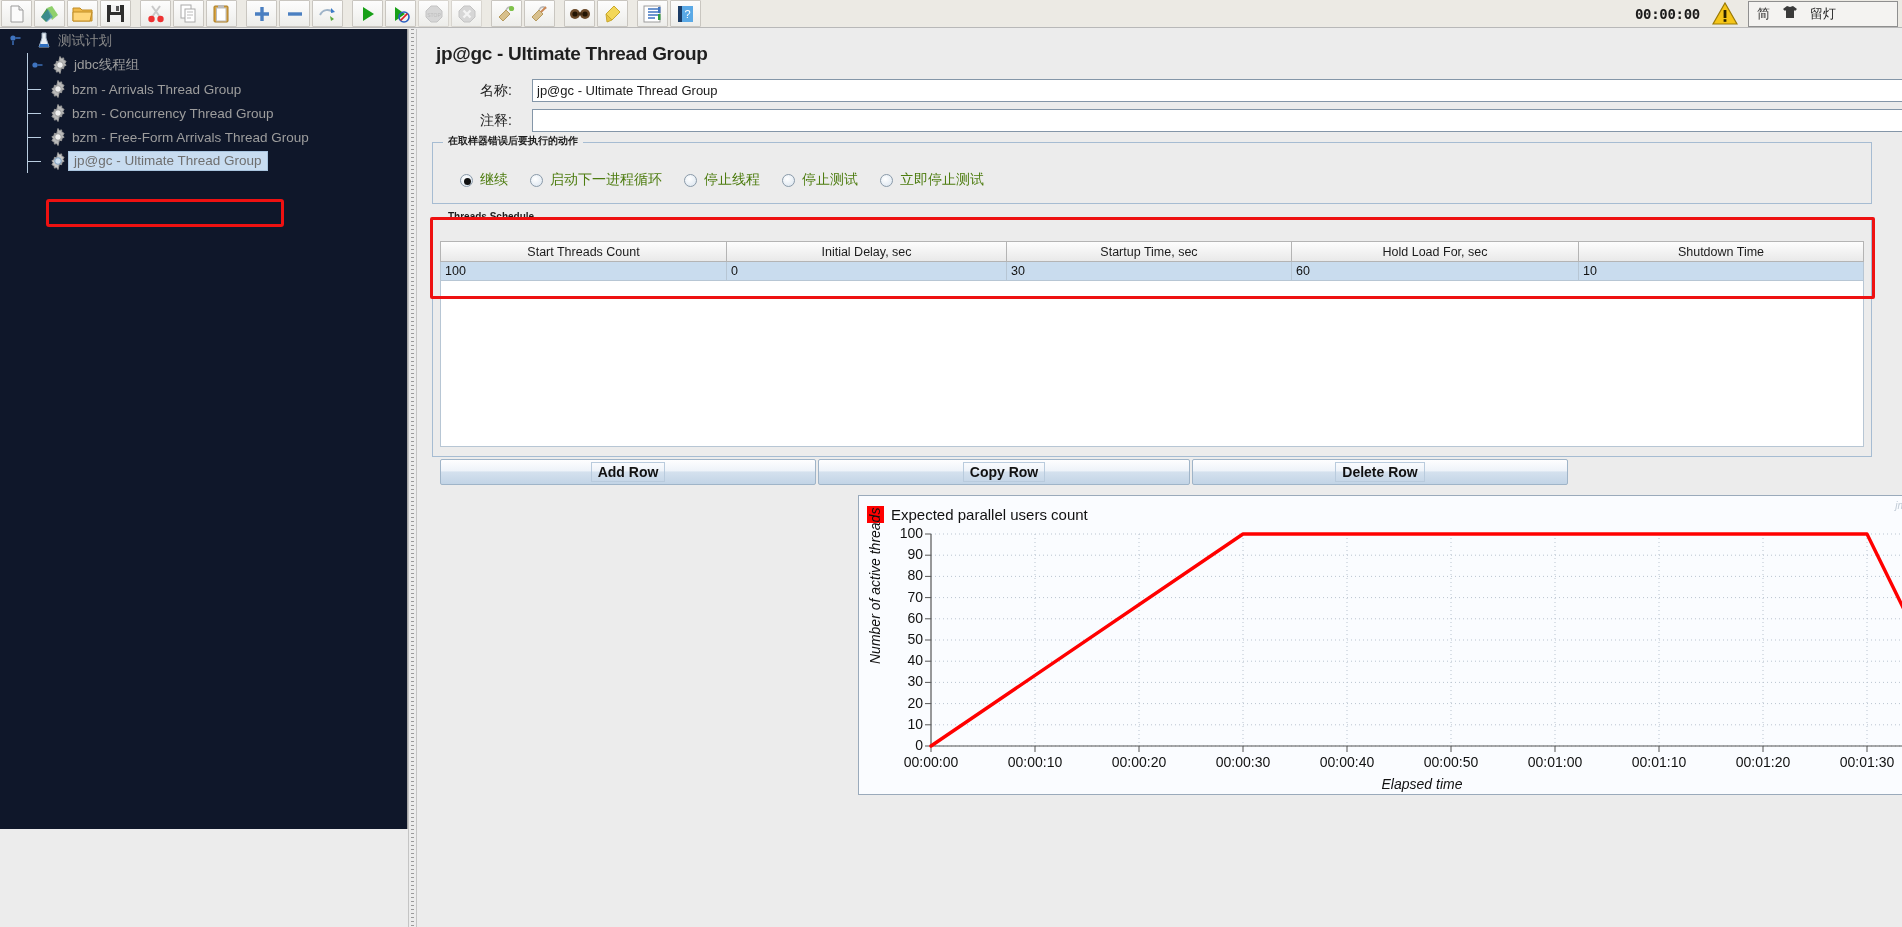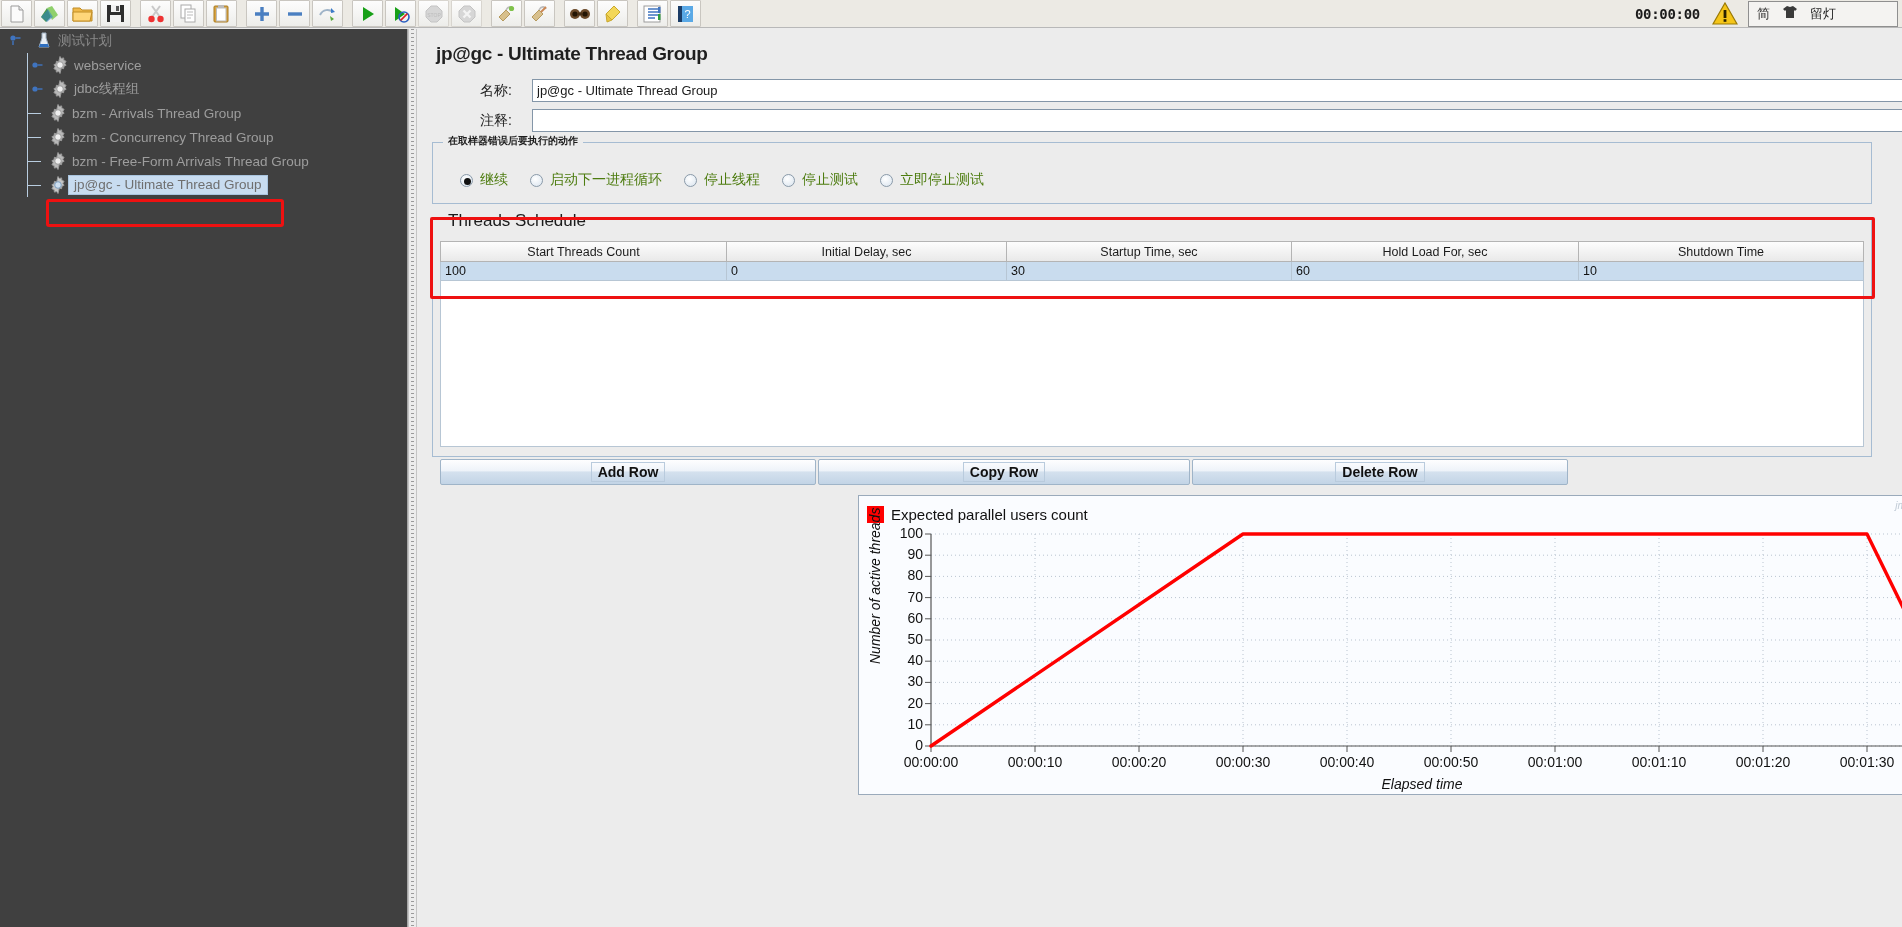--- a/index.html
+++ b/index.html
@@ -44,22 +44,22 @@
     border: 1px solid #8f8f8f;
     background: #f4f3f1;
     display: flex; align-items: center; gap: 12px;
     padding: 0 8px;
     font-size: 13px; color: #2a2a2a;
     overflow: hidden;
   }
 
   
   #tree-panel {
-    position: absolute; left: 0; top: 29px; width: 408px; height: 898px;
-    background: #404040;
+    position: absolute; left: 0; top: 29px; width: 408px; height: 800px;
+    background: #0f172a;
     border-right: 1px solid #a6a6a6;
     overflow: hidden;
   }
   #divider {
     position: absolute; left: 408px; top: 29px; width: 9px; height: 898px;
     background: #ececec;
     border-left: 1px solid #c4c4c4; border-right: 1px solid #c4c4c4;
   }
   #divider .grip {
     position: absolute; left: 2px; top: 0; width: 3px; height: 898px;
@@ -129,21 +129,21 @@
   }
 
   
   .titled {
     position: absolute;
     border: 1px solid #a6bcd2;
   }
   .titled > .ttl {
     position: absolute; top: -9px; left: 10px;
     background: #ececec; padding: 0 5px;
-    font-size: 17px; font-weight: normal; color: #1c1c1c;
+    font-size: 10px; font-weight: bold; color: #1c1c1c;
     white-space: nowrap;
   }
   .titled.cjk > .ttl { font-weight: bold; font-size: 10px; }
 
   
   .radio-row { position: absolute; display: flex; align-items: center; gap: 0px; }
   .radio { display: flex; align-items: center; margin-right: 22px; white-space: nowrap; }
   .radio .dot {
     width: 13px; height: 13px; border-radius: 50%;
     border: 1px solid #8a9aa9;
@@ -442,34 +442,20 @@
     <span class="gear">
       <svg width="20" height="20" viewBox="0 0 20 20">
           <path d="M8 2h4v5l3 9H5l3-9z" fill="#e8eef5" stroke="#9fb0c2"></path>
           <path d="M6.2 13h7.6l1.2 3H5z" fill="#2f6fc0"></path>
         </svg>
     </span>
     <span class="label">测试计划</span>
   </div>
 
   <div id="tree-children">
-      <div class="tree-row" style="padding-left: 30px;">
-        <div class="vline"></div>
-        <span class="handle" style="margin-right: 4px;">
-          <svg width="14" height="14" viewBox="0 0 14 14">
-            <circle cx="4" cy="7" r="2.6" fill="#3f74c0"></circle>
-            <path d="M6.5 7h5" stroke="#3f74c0" stroke-width="1.4"></path>
-          </svg>
-        </span>
-        <span class="gear"><svg width="20" height="20" viewBox="0 0 20 20">
-            <path d="M10 1.5l1.3 2 2.3-.6.3 2.4 2.2 1-1.3 2 1.3 2-2.2 1-.3 2.4-2.3-.6L10 18.5 8.7 16.5l-2.3.6-.3-2.4-2.2-1 1.3-2-1.3-2 2.2-1 .3-2.4 2.3.6z" fill="#b9b9b9" stroke="#9a9a9a"></path>
-            <circle cx="10" cy="10" r="3.3" fill="#eee" stroke="#9a9a9a"></circle>
-          </svg></span>
-        <span class="label">webservice</span>
-      </div>
       <div class="tree-row" style="padding-left: 30px;">
         <div class="vline"></div>
         <span class="handle" style="margin-right: 4px;">
           <svg width="14" height="14" viewBox="0 0 14 14">
             <circle cx="4" cy="7" r="2.6" fill="#3f74c0"></circle>
             <path d="M6.5 7h5" stroke="#3f74c0" stroke-width="1.4"></path>
           </svg>
         </span>
         <span class="gear"><svg width="20" height="20" viewBox="0 0 20 20">
             <path d="M10 1.5l1.3 2 2.3-.6.3 2.4 2.2 1-1.3 2 1.3 2-2.2 1-.3 2.4-2.3-.6L10 18.5 8.7 16.5l-2.3.6-.3-2.4-2.2-1 1.3-2-1.3-2 2.2-1 .3-2.4 2.3.6z" fill="#b9b9b9" stroke="#9a9a9a"></path>

